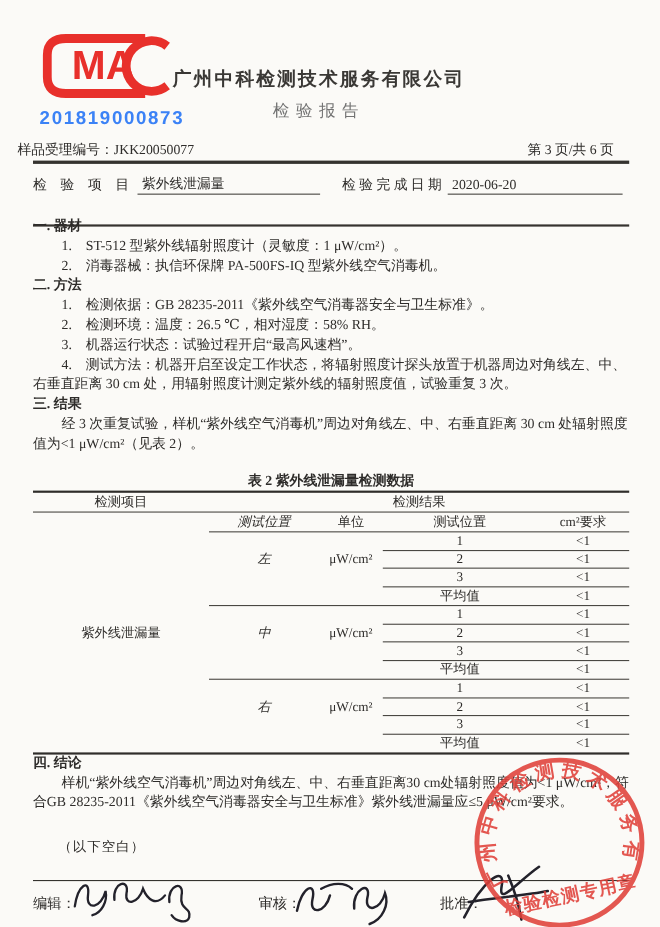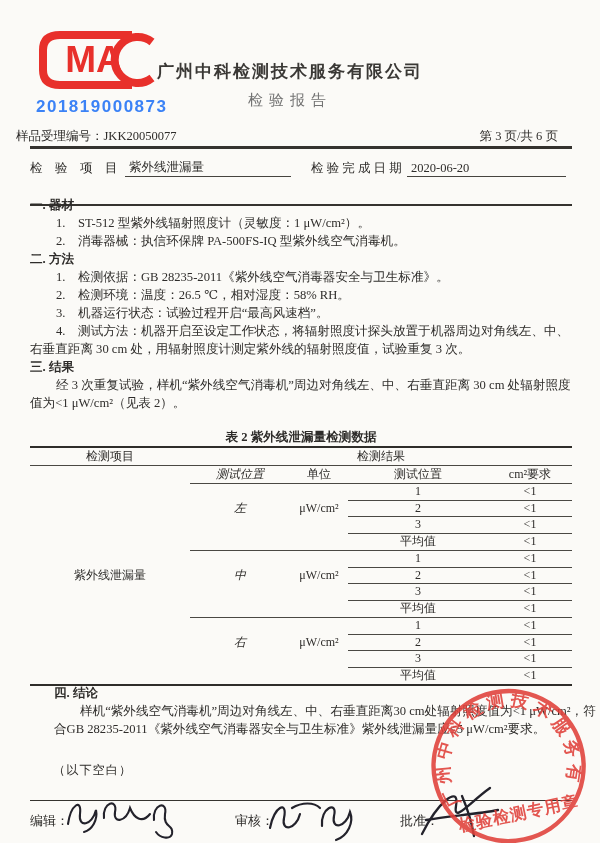--- a/index.html
+++ b/index.html
@@ -52,21 +52,21 @@
   .col-unit{width:58px;text-align:center;}
   .col-num{width:140px;text-align:center;}
   .col-val{flex:1;text-align:center;}
   .grp{display:flex;}
   .grp.sep{border-bottom:1px solid #4a4843;}
   .grp .col-pos,.grp .col-unit{height:49.5px;display:flex;align-items:center;justify-content:center;}
   .subrows{flex:1;display:flex;flex-direction:column;}
   .srow{display:flex;height:16.5px;align-items:center;box-sizing:border-box;}
   .srow.b{border-bottom:1px solid #4a4843;}
   
-  .sec4{left:30px;top:684px;width:544px;font-size:12.6px;line-height:18px;margin-left:24px;}
+  .sec4{left:30px;top:684px;width:544px;font-size:12.6px;line-height:18px;}
   .blank-note{left:53px;top:762px;font-size:12.2px;letter-spacing:1px;}
   .foot-rule{top:800px;}
   .footer-labels{left:30px;top:812px;width:542px;font-size:13px;}
   .flabel{position:absolute;top:0;}
   .fl-edit{left:0;}
   .fl-review{left:205px;}
   .fl-approve{left:370px;}
   
   .stamp{left:416px;top:684px;width:186px;height:168px;pointer-events:none;}
   

